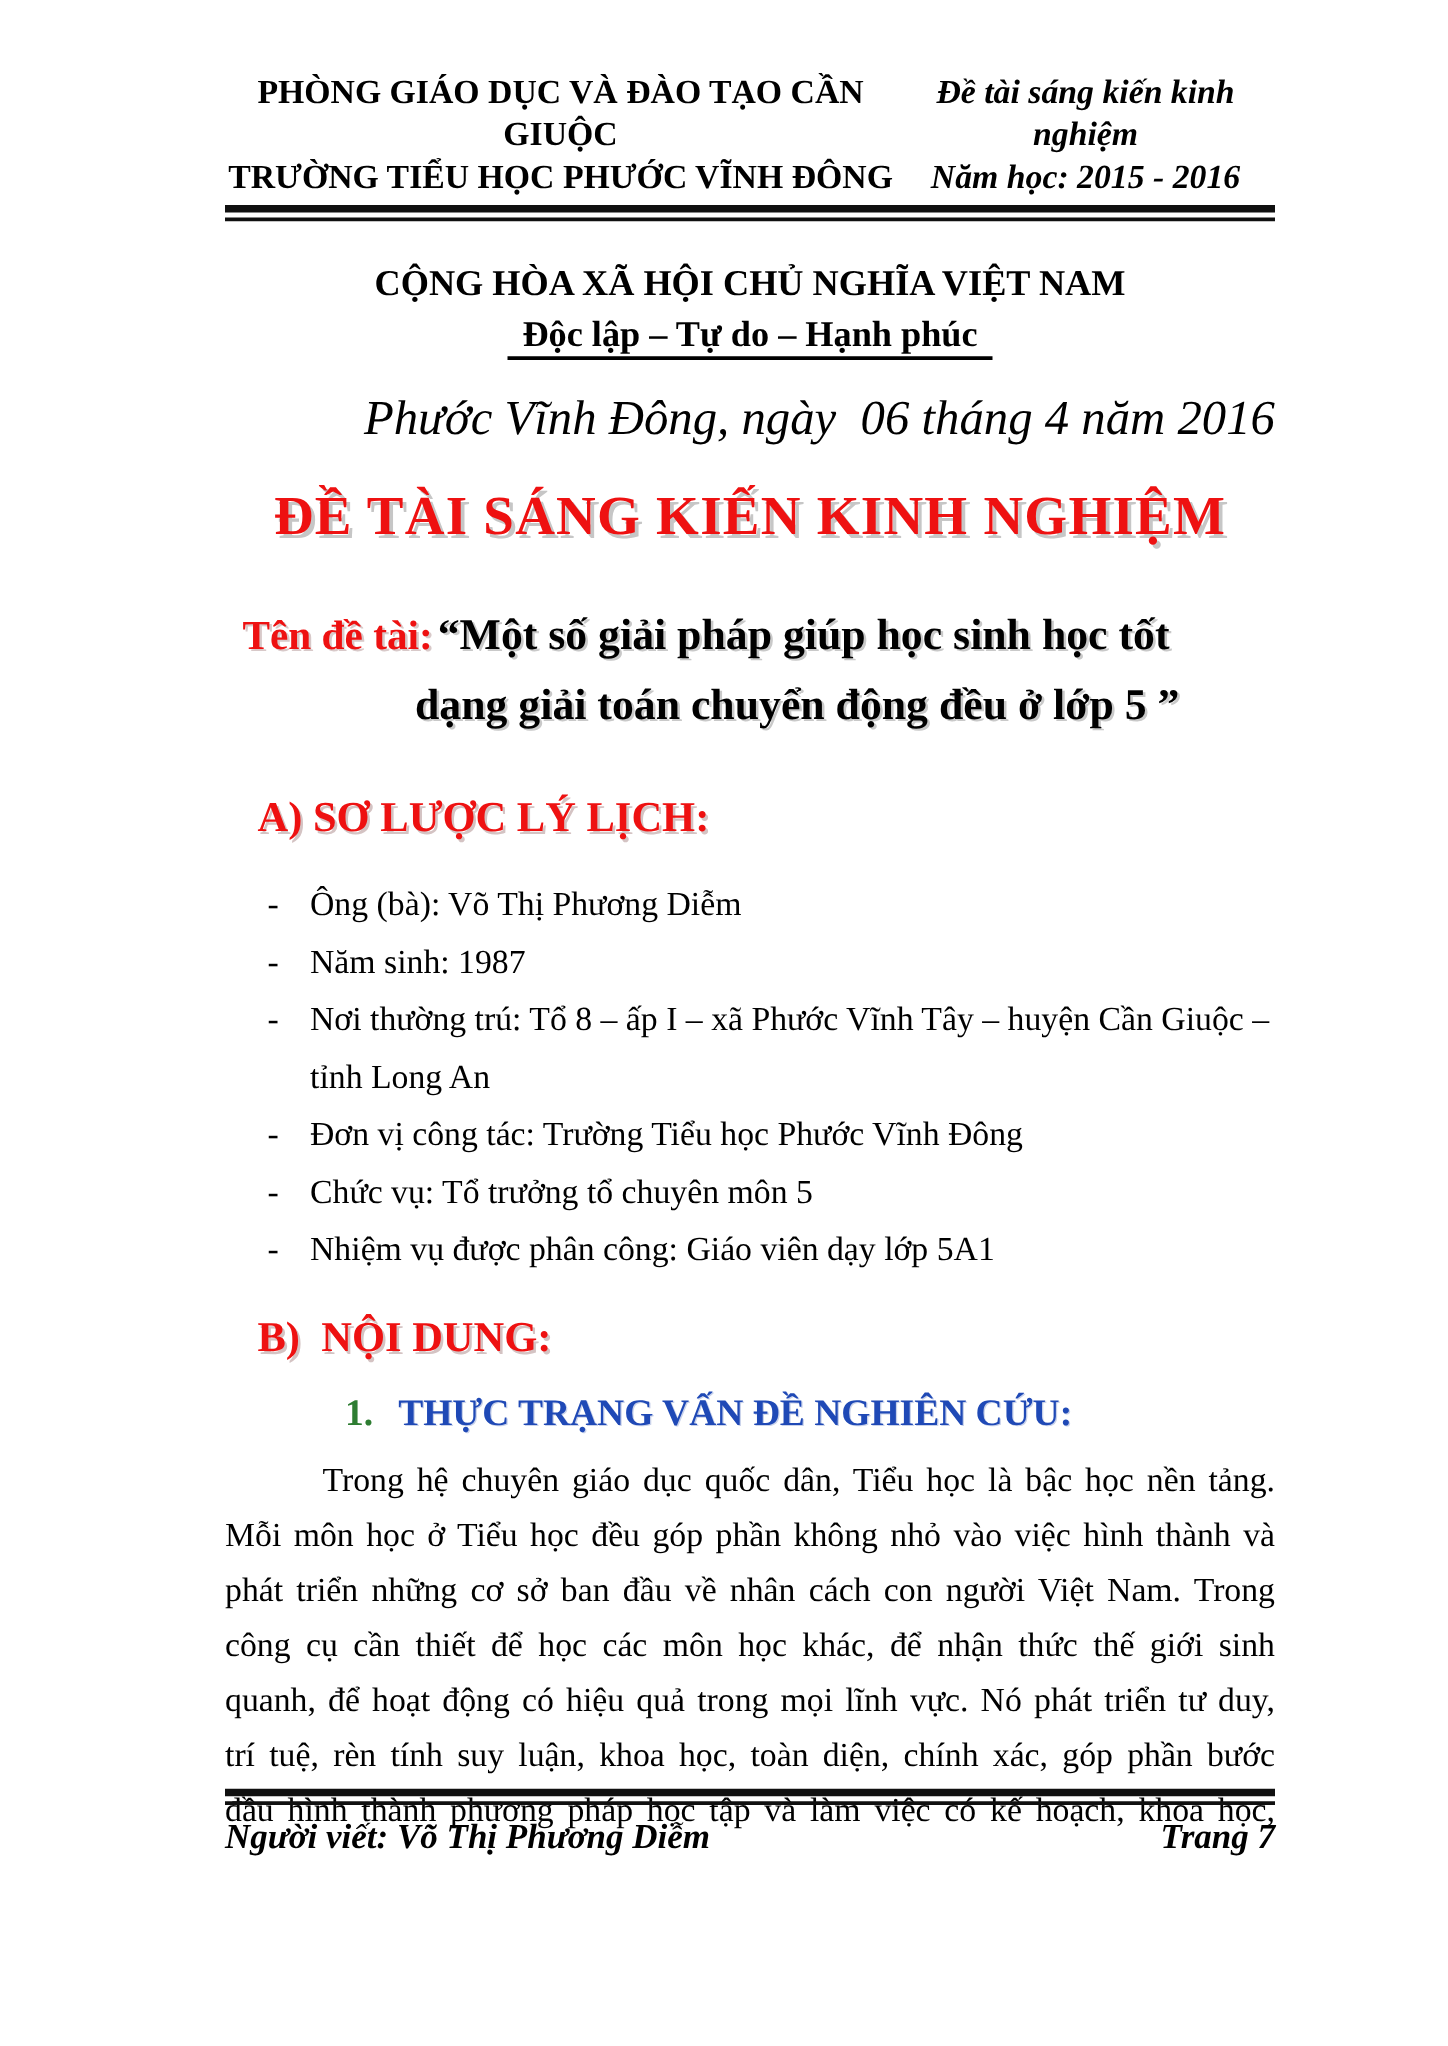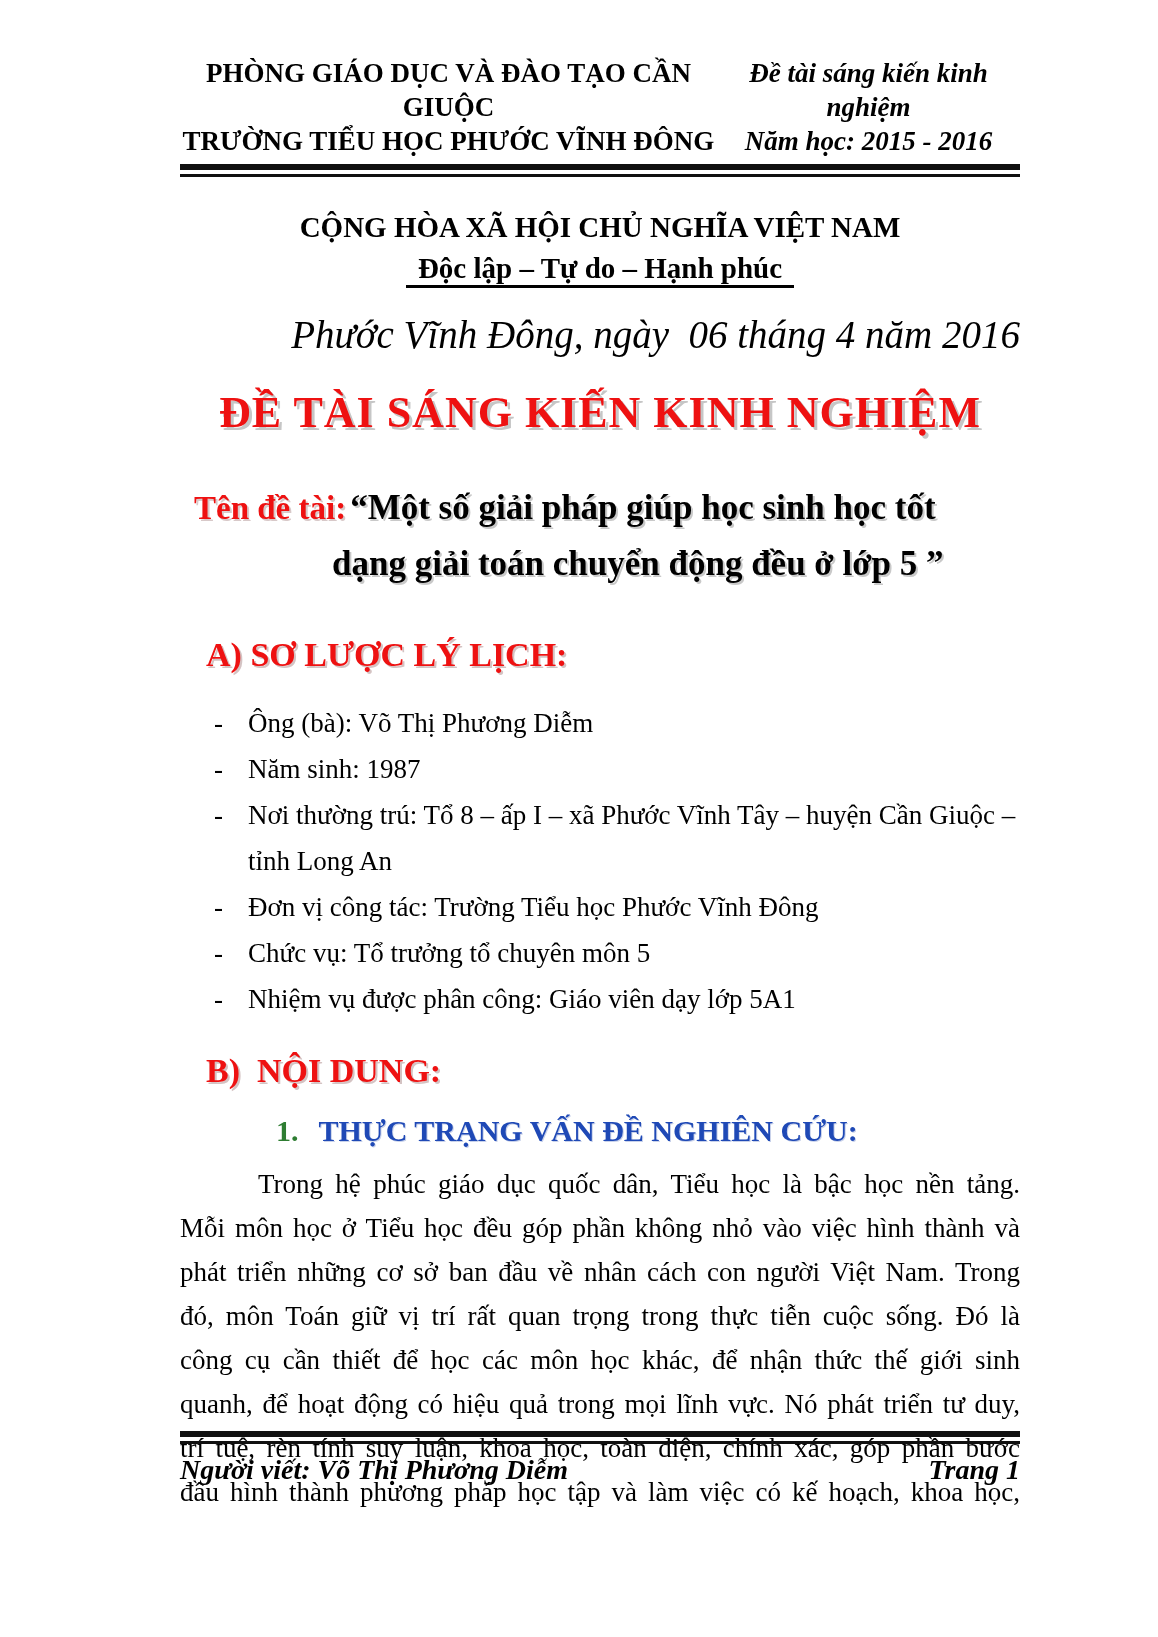--- a/index.html
+++ b/index.html
@@ -160,35 +160,34 @@
       </div>
     </div>
 
     <div class="section-heading pre" style="margin-top:30px">B)  NỘI DUNG:</div>
 
     <div class="sub-heading">
       <span class="sub-num">1.</span><span class="sub-title">THỰC TRẠNG VẤN ĐỀ NGHIÊN CỨU:</span>
     </div>
 
     <div class="paragraph">
-      <div class="pline indent">Trong hệ phúc giáo dục quốc dân, Tiểu học là bậc học nền tảng.</div>
+      <div class="pline indent">Trong hệ chuyên giáo dục quốc dân, Tiểu học là bậc học nền tảng.</div>
       <div class="pline">Mỗi môn học ở Tiểu học đều góp phần không nhỏ vào việc hình thành và</div>
       <div class="pline">phát triển những cơ sở ban đầu về nhân cách con người Việt Nam. Trong</div>
-      <div class="pline">đó, môn Toán giữ vị trí rất quan trọng trong thực tiễn cuộc sống. Đó là</div>
       <div class="pline">công cụ cần thiết để học các môn học khác, để nhận thức thế giới sinh</div>
       <div class="pline">quanh, để hoạt động có hiệu quả trong mọi lĩnh vực. Nó phát triển tư duy,</div>
       <div class="pline">trí tuệ, rèn tính suy luận, khoa học, toàn diện, chính xác, góp phần bước</div>
       <div class="pline">đầu hình thành phương pháp học tập và làm việc có kế hoạch, khoa học,</div>
     </div>
 
   </div>
 
   <div class="footer">
     <div class="rule">
       <div class="thick"></div>
       <div class="thin"></div>
     </div>
     <div class="footer-row">
       <div>Người viết: Võ Thị Phương Diễm</div>
-      <div>Trang 1</div>
+      <div>Trang 7</div>
     </div>
   </div>
 </div>
 
 </body></html>

